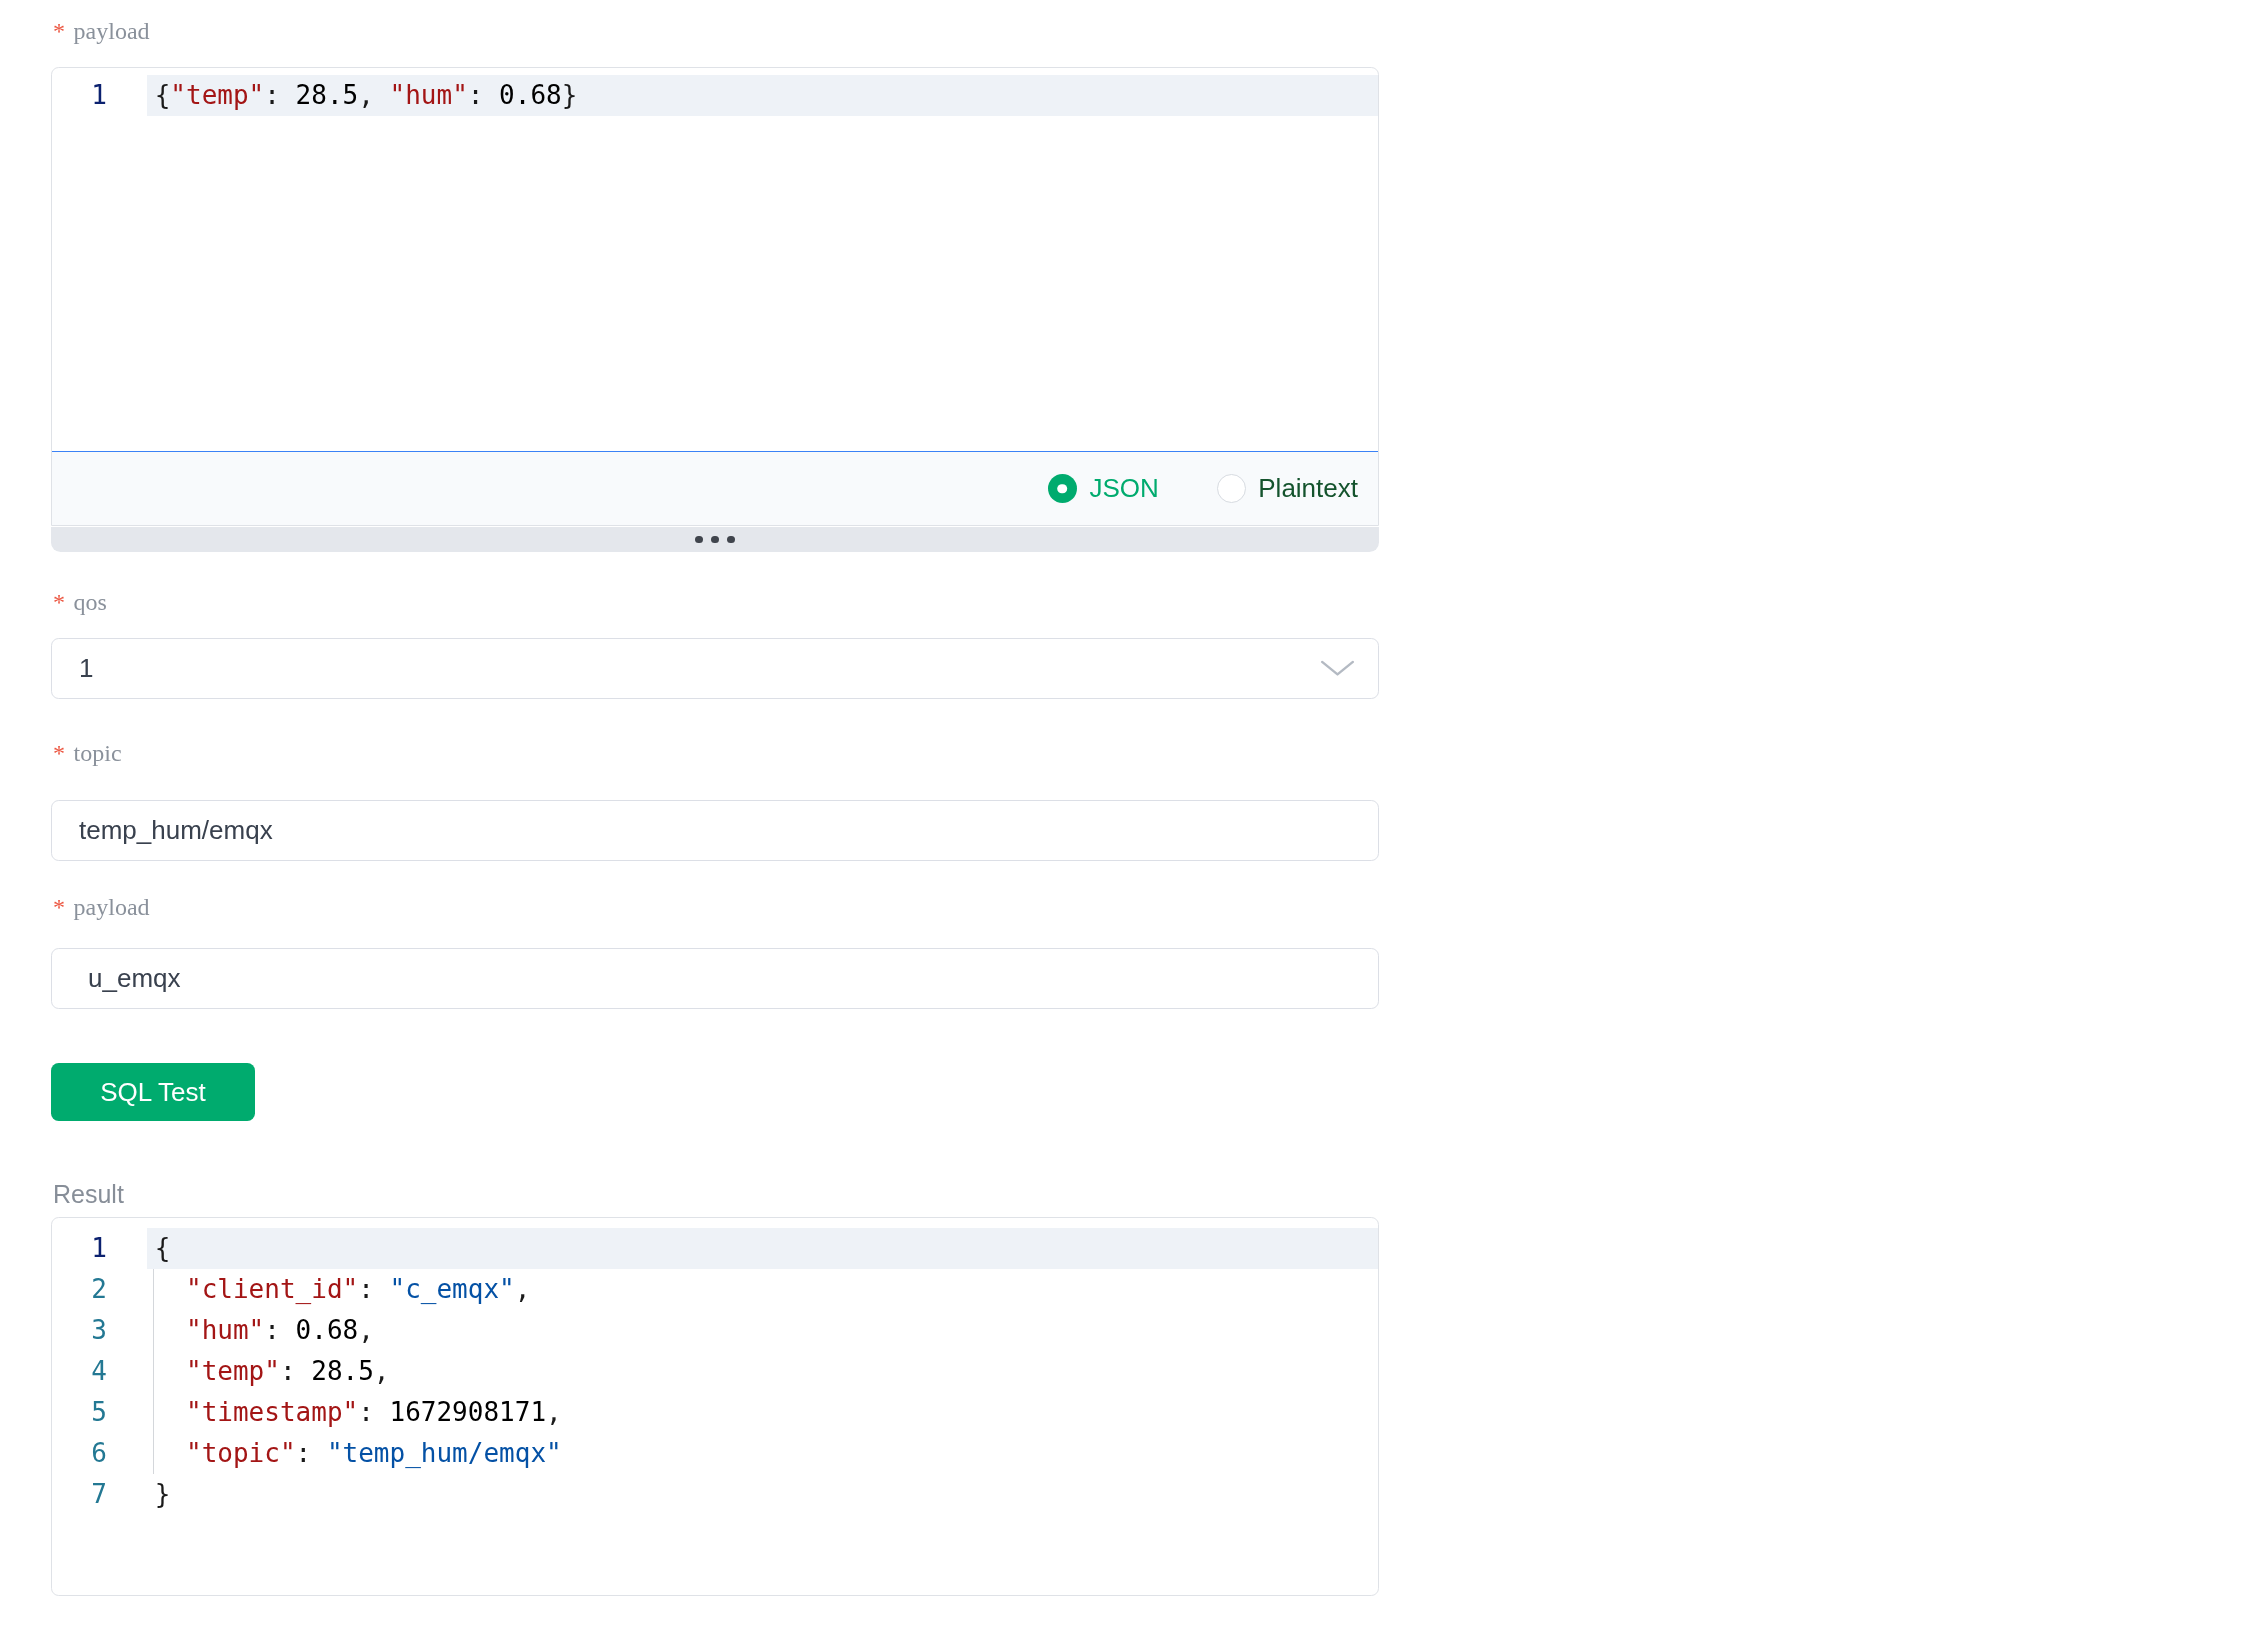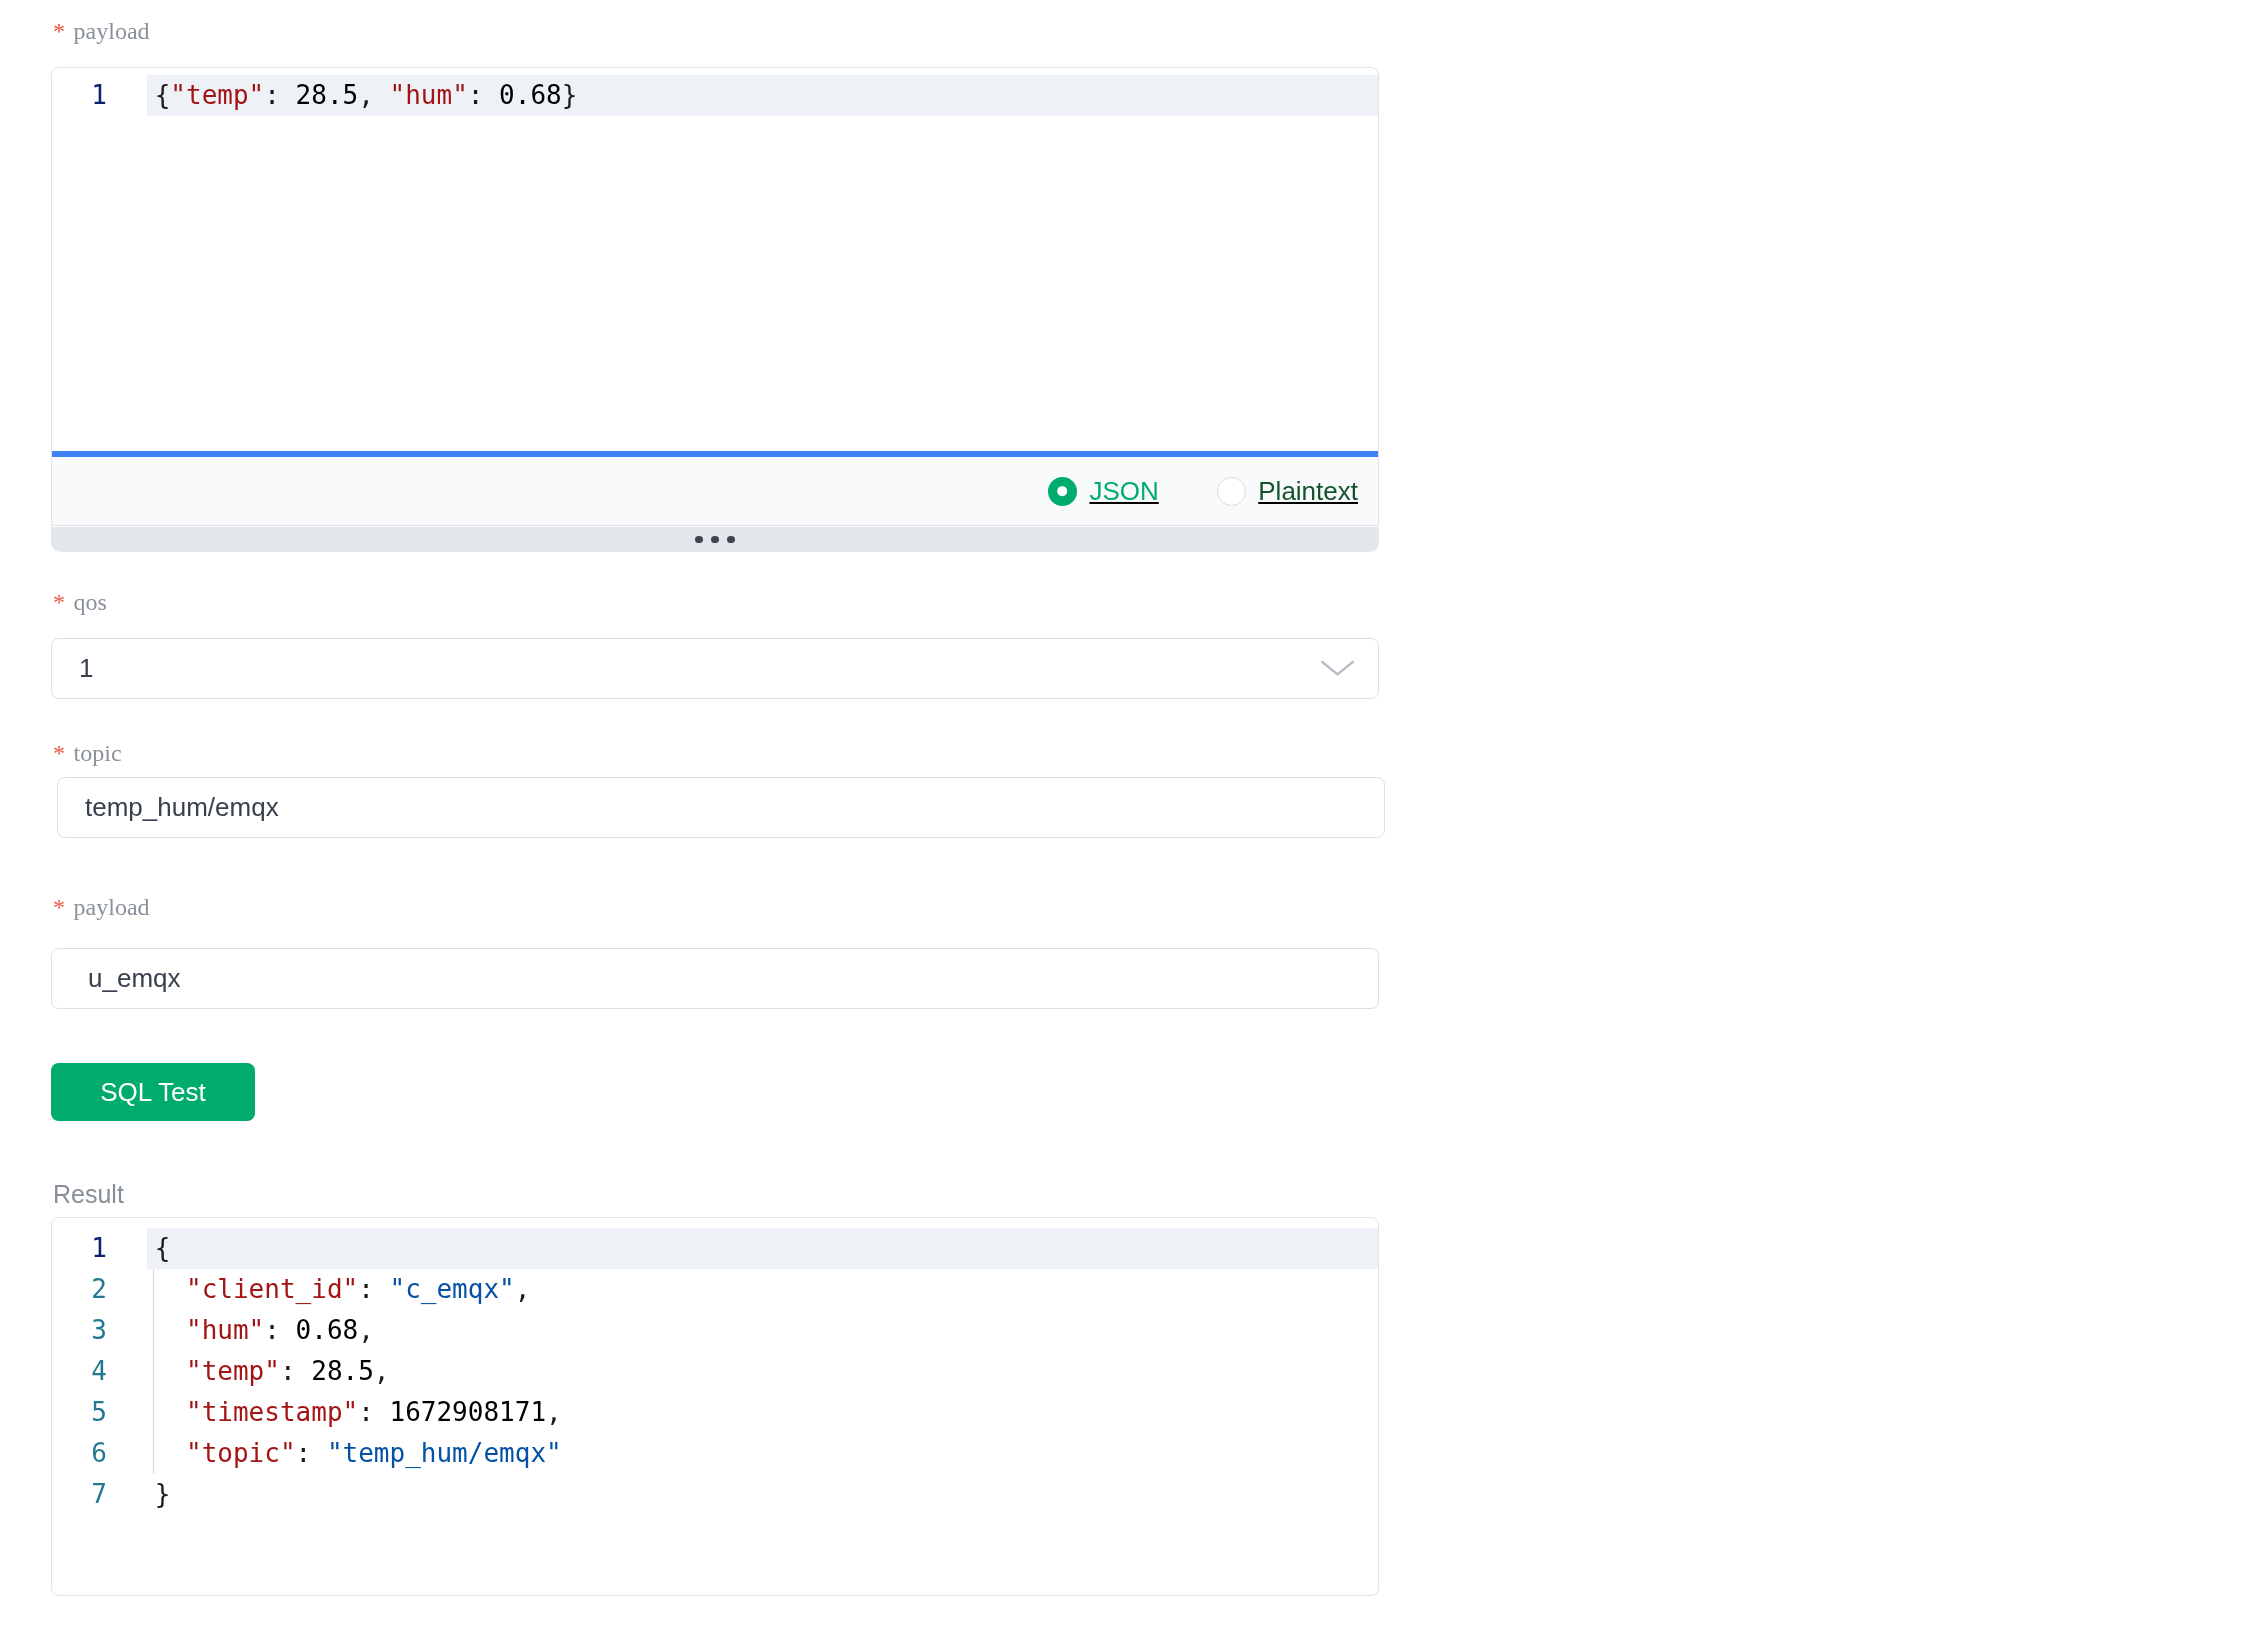--- a/index.html
+++ b/index.html
@@ -72,27 +72,26 @@
     background: #d4d7db;
   }
   .tok-key  { color: #A31515; }
   .tok-str  { color: #0451A5; }
   .tok-num  { color: #000000; }
   .tok-punc { color: #1a1a1a; }
 
   
   .editor-footer {
     height: 74px;
-    border-top: 6px solid #3b82f6;
+    border-top: 1px solid #3b82f6;
     background: #f8fafc;
     display: flex;
     align-items: center;
     justify-content: flex-end;
     padding-right: 20px;
-    text-decoration: underline;
   }
   .radio-item {
     display: flex;
     align-items: center;
     margin-left: 58px;
     cursor: pointer;
     font-size: 26px;
   }
   .radio-circle { width: 29px; height: 29px; border-radius: 50%; position: relative; }
   .radio-circle.on { background: #00ab6e; }
@@ -196,21 +195,21 @@
 <div class="abs select-box" style="top:638px;">
   <span>1</span>
   <svg class="chevron" width="35" height="17.3" viewBox="0 0 36 18">
       <polyline points="2,2 18,15 34,2"></polyline>
     </svg>
 </div>
 
 <div class="abs field-label" style="top:739px;">
   <span class="req">*</span><span>topic</span>
 </div>
-<input class="abs text-input" style="top: 777px; margin-left: 6px;" type="text" value="temp_hum/emqx">
+<input class="abs text-input" style="top: 800px;" type="text" value="temp_hum/emqx">
 
 <div class="abs field-label" style="top:893px;">
   <span class="req">*</span><span>payload</span>
 </div>
 <input class="abs text-input" style="top: 948px; padding-left: 36px;" type="text" value="u_emqx">
 
 <button class="abs sql-btn">SQL Test</button>
 
 <div class="abs result-label">Result</div>
 <div id="result-editor" class="abs editor">

